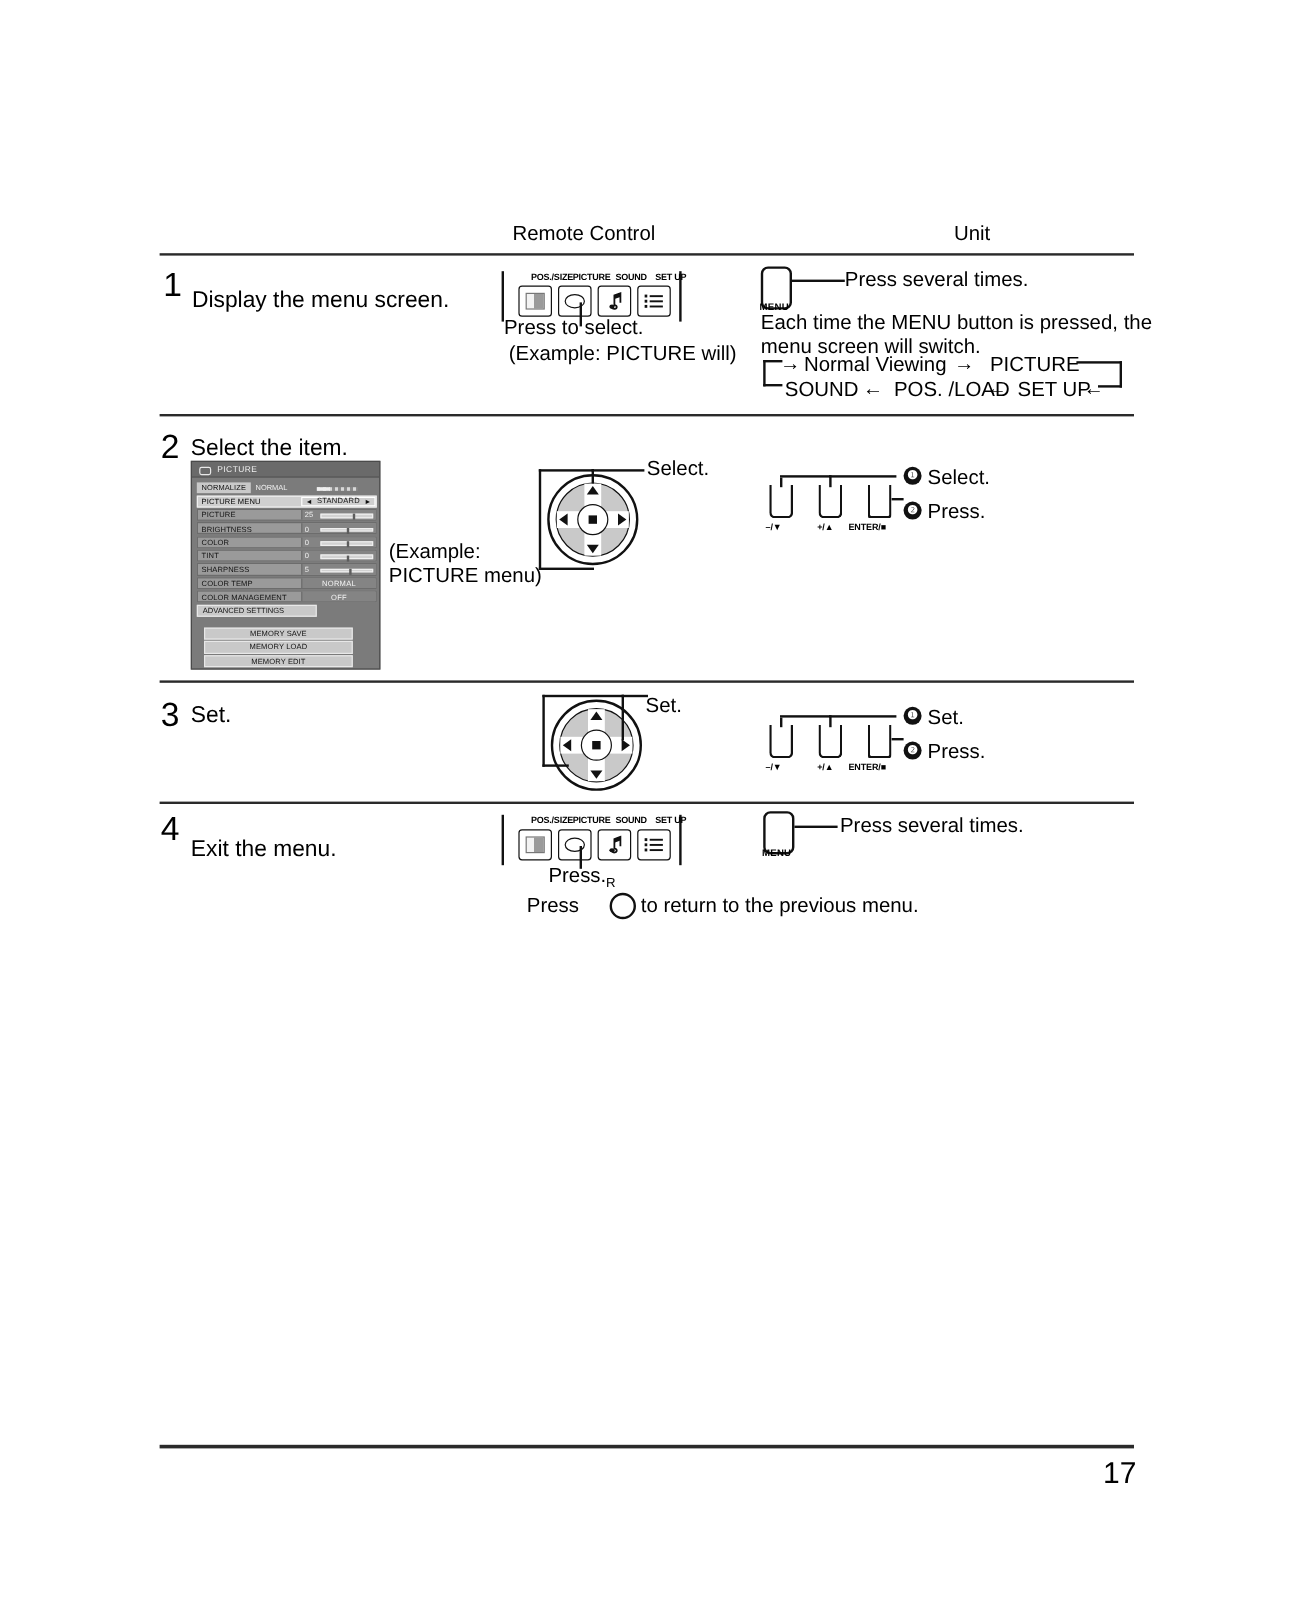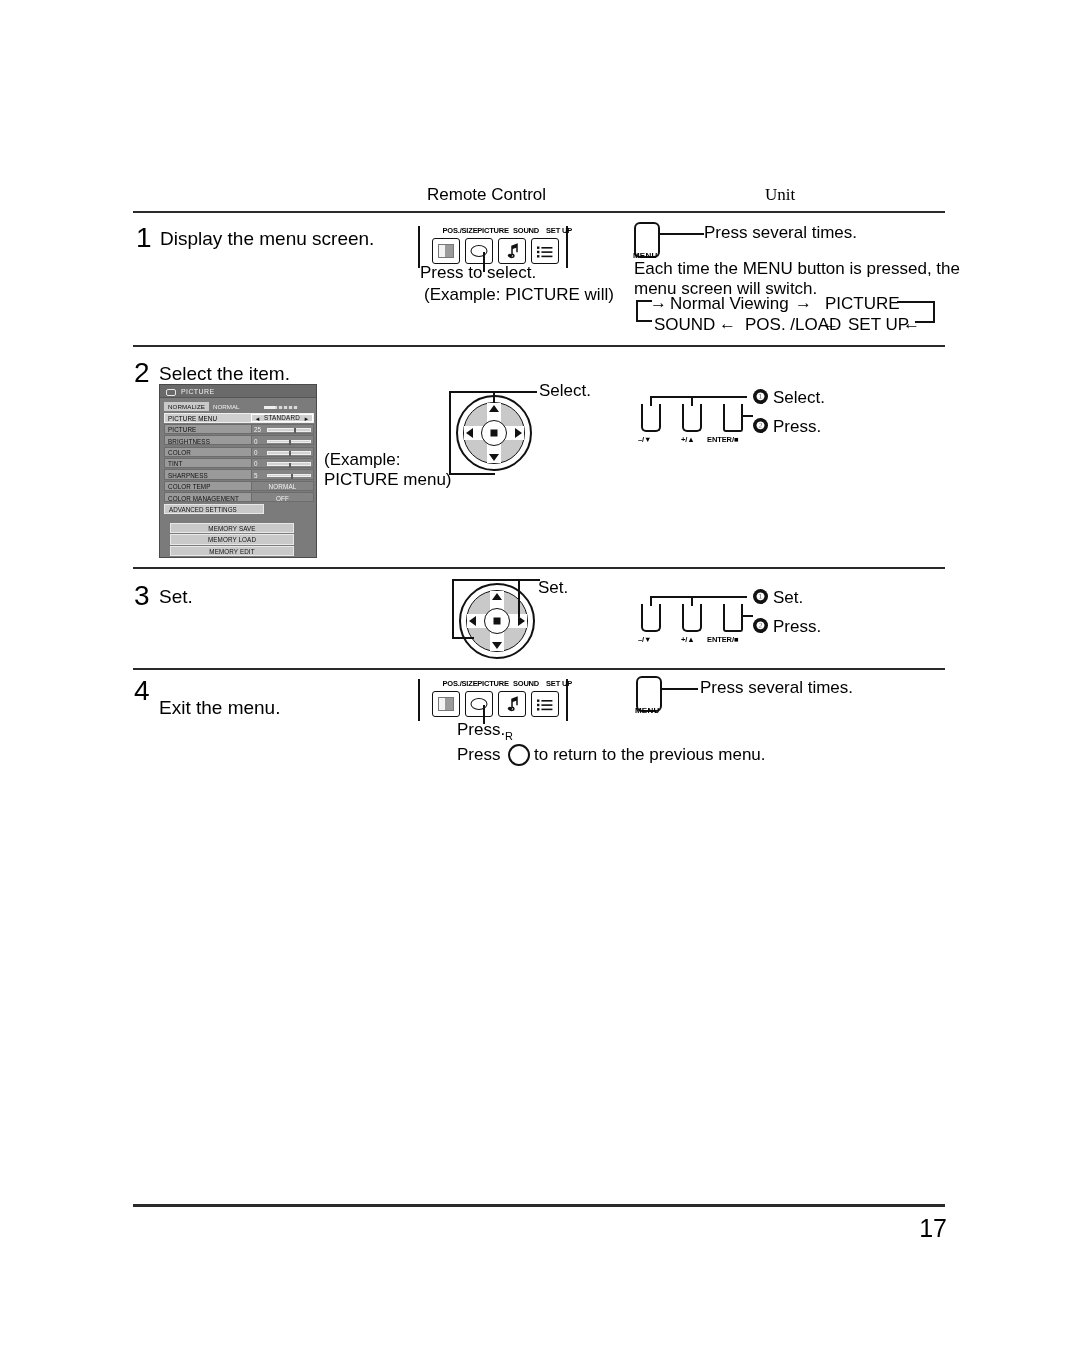--- a/index.html
+++ b/index.html
@@ -50,21 +50,21 @@
     white-space: nowrap;
   }
 
   
   .col-head {
     position: absolute;
     font-size: 17px;
     white-space: nowrap;
   }
   .col-head.remote { left: 427px; top: 185px; }
-  .col-head.unit   { left: 765px; top: 185px; font-family: Liberation Serif, serif; }
+  .col-head.unit   { left: 795px; top: 185px; }
 
   .rule {
     position: absolute;
     background: #2a2a2a;
     height: 2px;
     left: 133px;
     width: 812px;
   }
   .rule.r1 { top: 211px; }
   .rule.r2 { top: 345px; }
@@ -79,21 +79,21 @@
     font-weight: normal;
     color: #000;
   }
   .step-label {
     position: absolute;
     font-size: 19px;
     white-space: nowrap;
   }
 
   .s1-num { left: 136px; top: 222px; }
-  .s1-lbl { left: 160px; top: 228px; text-align: right; }
+  .s1-lbl { left: 160px; top: 240px; text-align: right; }
   .s2-num { left: 134px; top: 357px; }
   .s2-lbl { left: 159px; top: 363px; }
   .s3-num { left: 134px; top: 580px; }
   .s3-lbl { left: 159px; top: 586px; }
   .s4-num { left: 134px; top: 675px; }
   .s4-lbl { left: 159px; top: 681px; margin-top: 16px; }
 
   
   .remote-cluster {
     position: absolute;
@@ -798,21 +798,21 @@
           <rect x="4.4" y="1.5" width="11" height="1.6" fill="#111"></rect>
           <rect x="4.4" y="5.8" width="11" height="1.6" fill="#111"></rect>
           <rect x="4.4" y="10.1" width="11" height="1.6" fill="#111"></rect>
         </svg>
       </span>
     </div>
   </div>
   <div class="ptr-line" style="left:483px; top:705px; height:19px;"></div>
   <div class="small-note" style="left:457px; top:720px;">Press.</div>
 
-  <div class="small-note" style="left:457px; top:745px;text-align:right;">Press</div>
+  <div class="small-note" style="left:439px; top:745px;text-align:right;">Press</div>
   <div class="r-btn-circle" style="left:508px; top:744px;"></div>
   <div class="r-cap" style="left:505px; top:730px;">R</div>
   <div class="small-note" style="left:534px; top:745px;">to return to the previous menu.</div>
 
   <div class="menu-btn" style="left:636px; top:676px;"></div>
   <div class="menu-cap" style="left:635px; top:706px;">MENU</div>
   <div class="lead-line" style="left:662px; top:688px; width:36px;"></div>
   <div class="small-note" style="left:700px; top:678px;">Press several times.</div>
 
   <div class="page-no">17</div>

